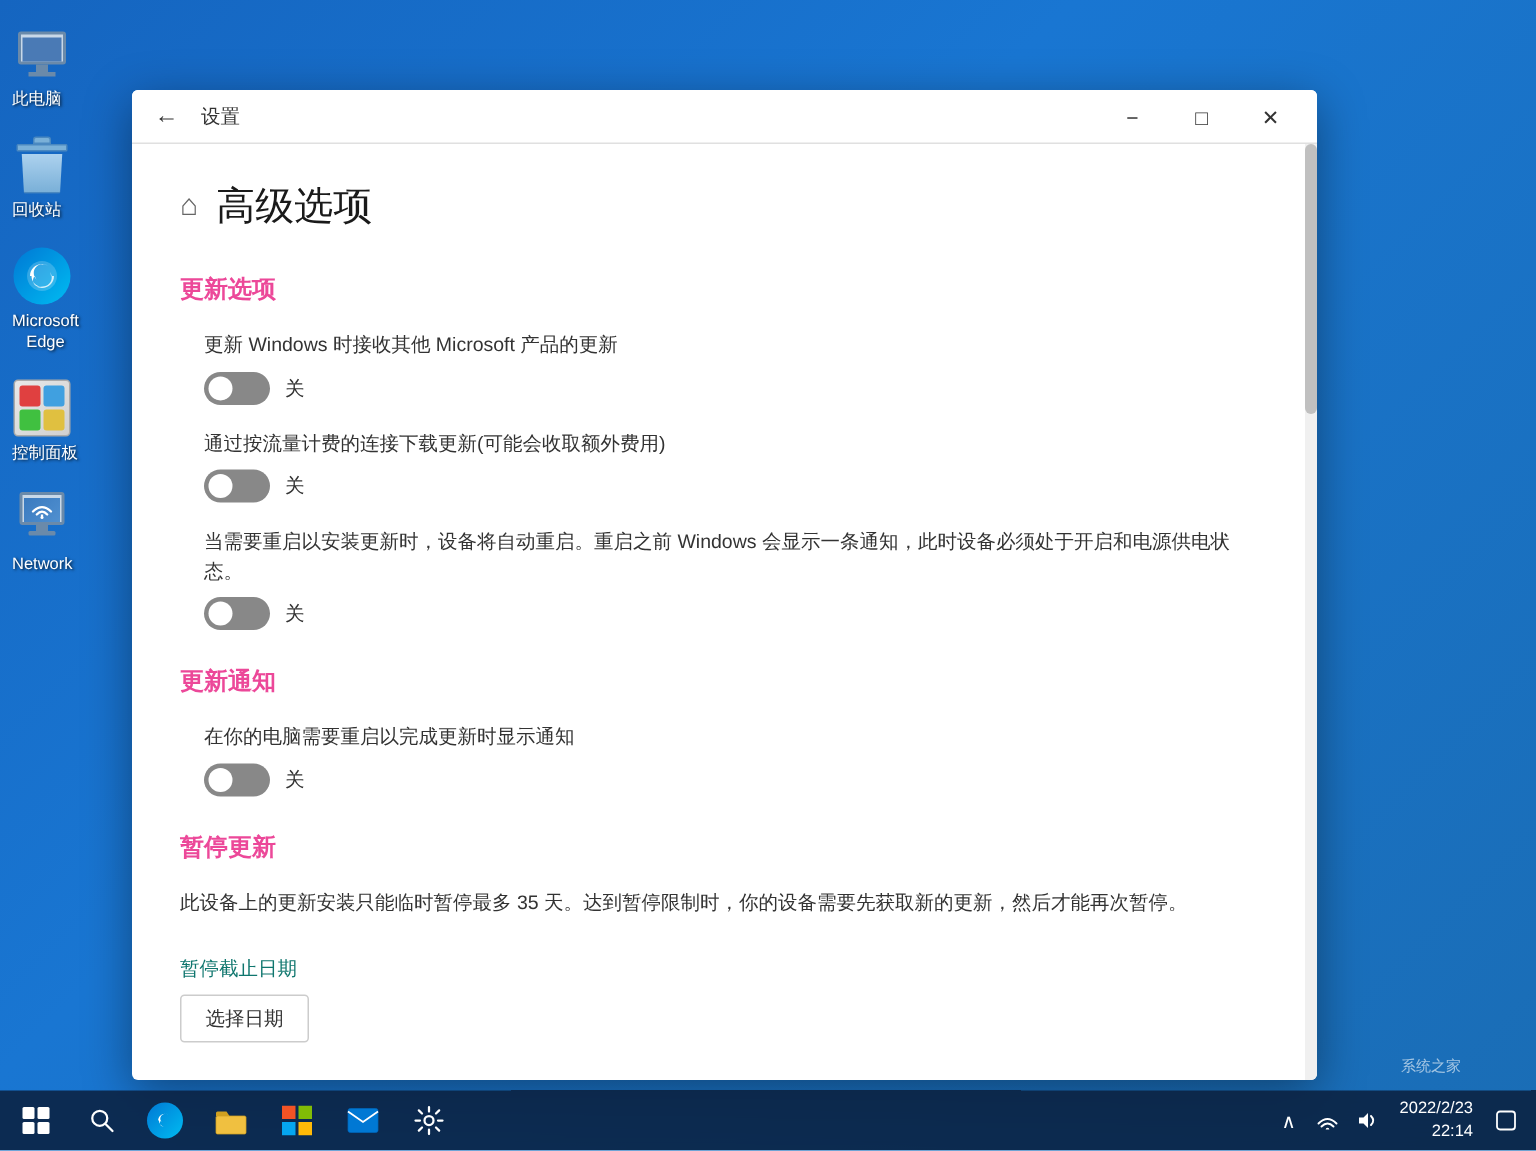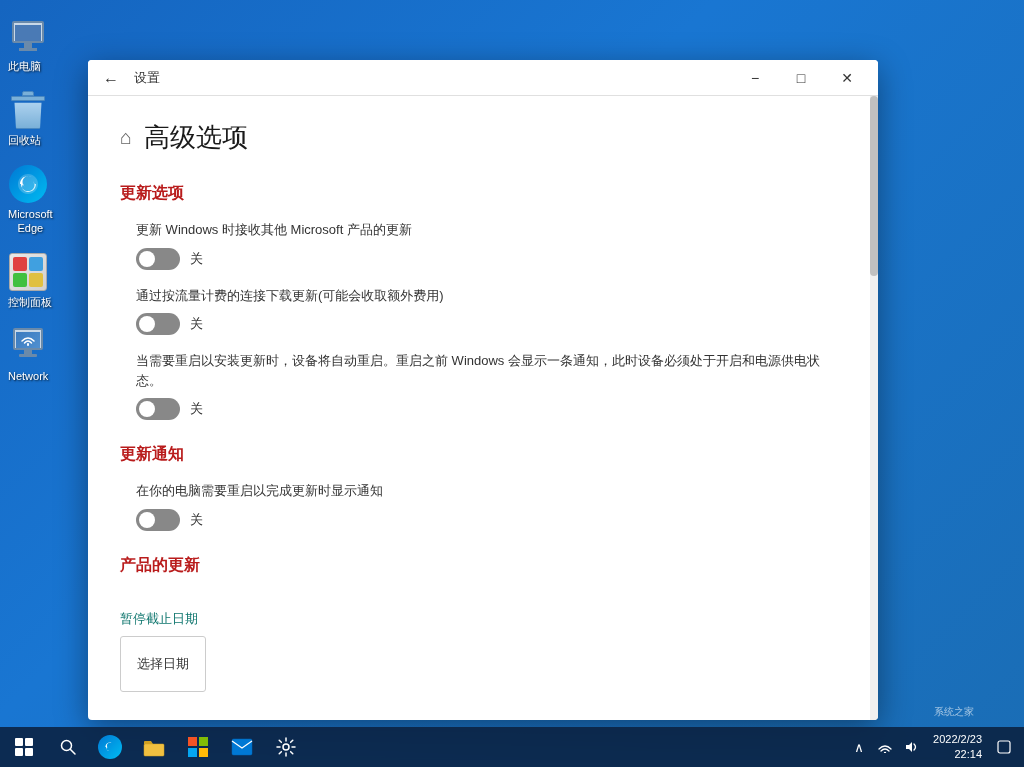--- a/index.html
+++ b/index.html
@@ -371,21 +371,21 @@
     }
 
     
     .section {
       margin-bottom: 24px;
     }
 
     .section-title {
       font-size: 16px;
       font-weight: 600;
-      color: #b91c1c;
+      color: #ec4899;
       margin-bottom: 16px;
     }
 
     .setting-item {
       margin-bottom: 16px;
       margin-left: 16px;
     }
 
     .setting-description {
       font-size: 13px;
@@ -422,21 +422,21 @@
       transition: left 0.2s;
     }
 
     .toggle-label {
       font-size: 13px;
       color: #333;
     }
 
     .pause-date-btn {
       display: inline-block;
-      padding: 18px 16px;
+      padding: 6px 16px;
       border: 1px solid #ccc;
       border-radius: 3px;
       font-size: 13px;
       color: #333;
       cursor: pointer;
       background: white;
     }
 
     
     .tray-icons {
@@ -598,22 +598,23 @@
             <div class="toggle-row">
               <div class="toggle-switch">
                 <div class="knob"></div>
               </div>
               <span class="toggle-label">关</span>
             </div>
           </div>
         </div>
 
         <div class="section">
-          <div class="section-title">产品的更新</div>
-
+          <div class="section-title">暂停更新</div>
+
+          <div class="setting-description">此设备上的更新安装只能临时暂停最多 35 天。达到暂停限制时，你的设备需要先获取新的更新，然后才能再次暂停。</div>
           <br>
           <div style="font-size:13px;color:#0f766e;margin-bottom:8px;">暂停截止日期</div>
           <button class="pause-date-btn">选择日期</button>
         </div>
 
       </div>
 
       <div style="width:8px;background:#f0f0f0;flex-shrink:0;">
         <div style="width:8px;height:180px;background:#c0c0c0;border-radius:4px;margin-top:0;"></div>
       </div>

